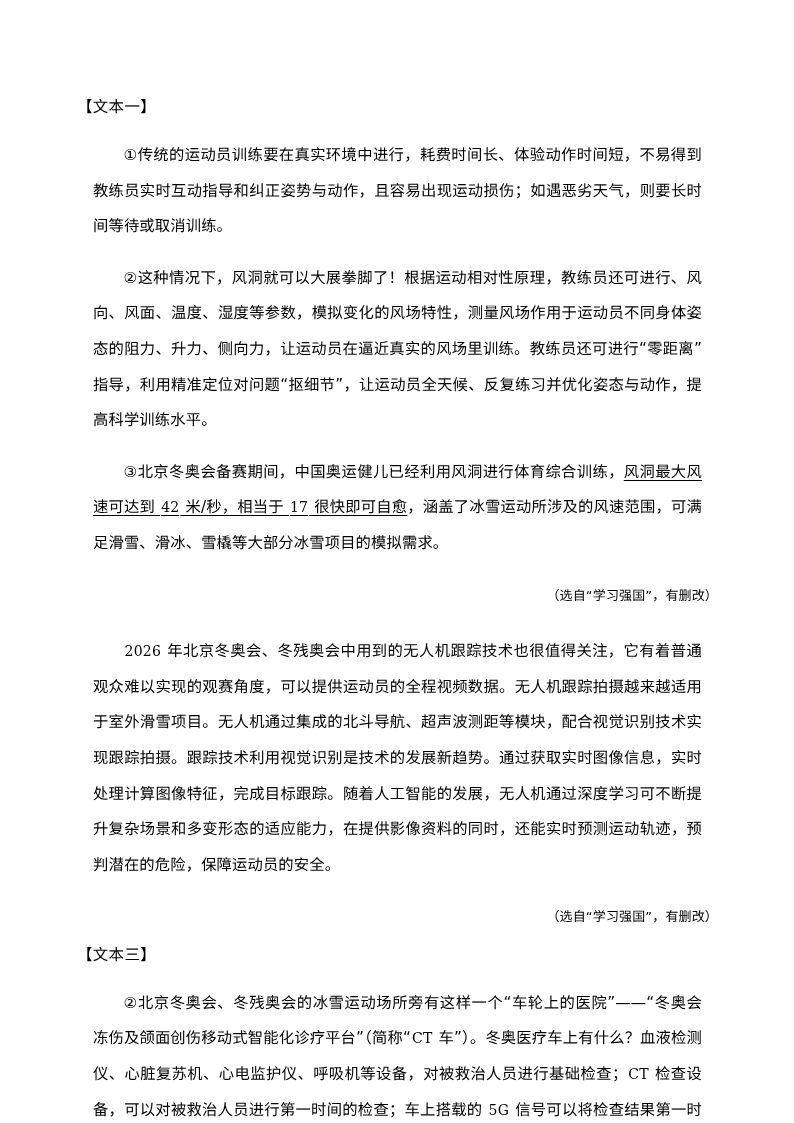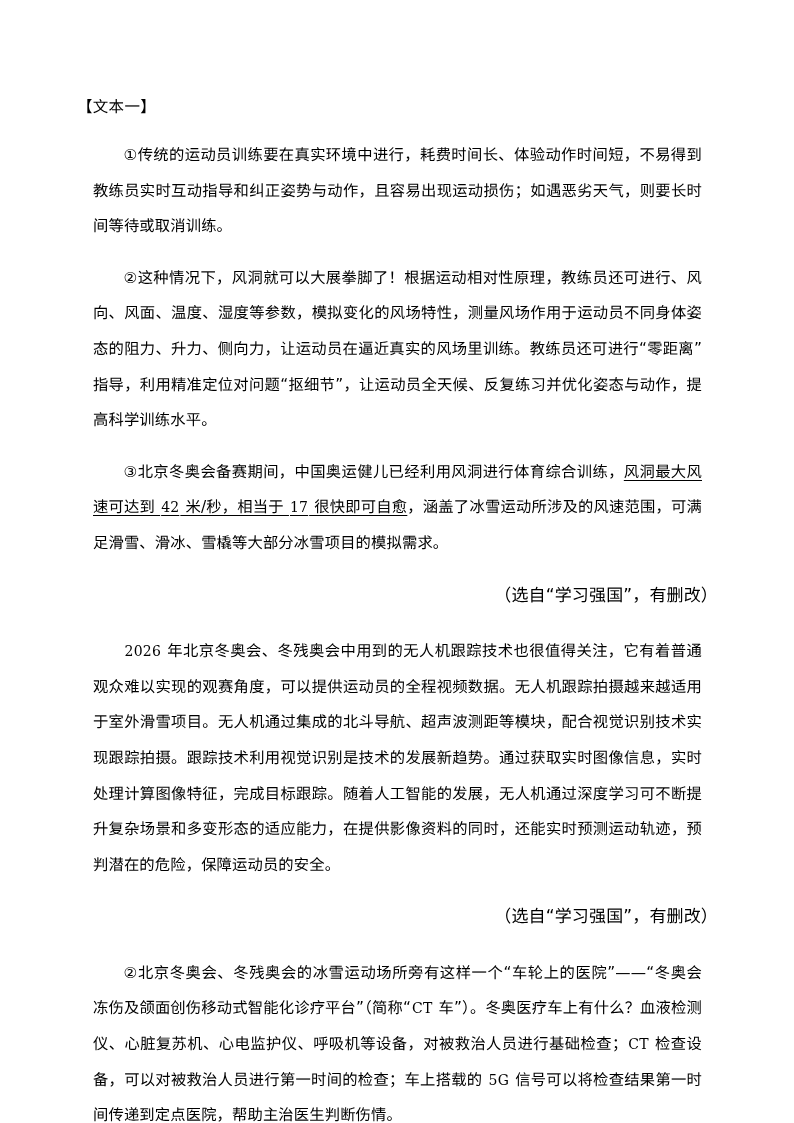--- a/index.html
+++ b/index.html
@@ -41,21 +41,21 @@
     line-height: 35.6px;
     text-align: justify;
     text-justify: inter-ideograph;
     margin: 16px;
     letter-spacing: 0.15px;
   }
   .para.indent {
     text-indent: 2em;
   }
   .attribution {
-    font-size: 17px;
+    font-size: 13px;
     line-height: 35.6px;
     text-align: right;
     margin: 0;
     letter-spacing: 0.15px;
   }
   .u {
     text-decoration: underline;
     text-underline-offset: 3px;
   }
   .lat {
@@ -89,20 +89,21 @@
     <div class="section">
 
       <p class="para indent"><span class="lat">2026</span><span> 年北京冬奥会、冬残奥会中用到的无人机跟踪技术也很值得关注，它有着普通观众难以实现的观赛角度，可以提供运动员的全程视频数据。无人机跟踪拍摄越来越适用于室外滑雪项目。无人机通过集成的北斗导航、超声波测距等模块，配合视觉识别技术实现跟踪拍摄。跟踪技术利用视觉识别是技术的发展新趋势。通过获取实时图像信息，实时处理计算图像特征，完成目标跟踪。随着人工智能的发展，无人机通过深度学习可不断提升复杂场景和多变形态的适应能力，在提供影像资料的同时，还能实时预测运动轨迹，预判潜在的危险，保障运动员的安全。</span></p>
 
       <p class="attribution">（选自“学习强国”，有删改）</p>
     </div>
 
     <div class="spacer-sm"></div>
 
     <div class="section">
+      <p class="section-heading">【文本三】</p>
 
 
       <p class="para indent"><span>②北京冬奥会、冬残奥会的冰雪运动场所旁有这样一个“车轮上的医院”——“冬奥会冻伤及颌面创伤移动式智能化诊疗平台”（简称“</span><span class="lat">CT</span><span> 车”）。冬奥医疗车上有什么？血液检测仪、心脏复苏机、心电监护仪、呼吸机等设备，对被救治人员进行基础检查；</span><span class="lat">CT</span><span> 检查设备，可以对被救治人员进行第一时间的检查；车上搭载的 </span><span class="lat">5G</span><span> 信号可以将检查结果第一时间传递到定点医院，帮助主治医生判断伤情。</span></p>
 
     </div>
 
   </div>
 </div>
 
 </body></html>

